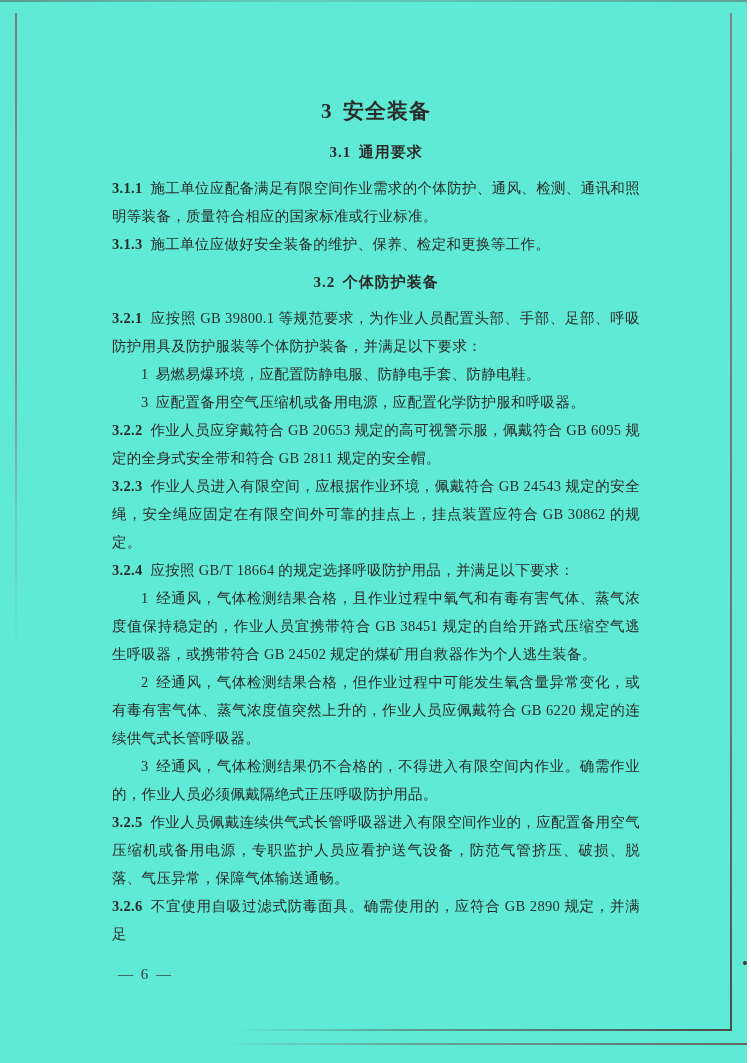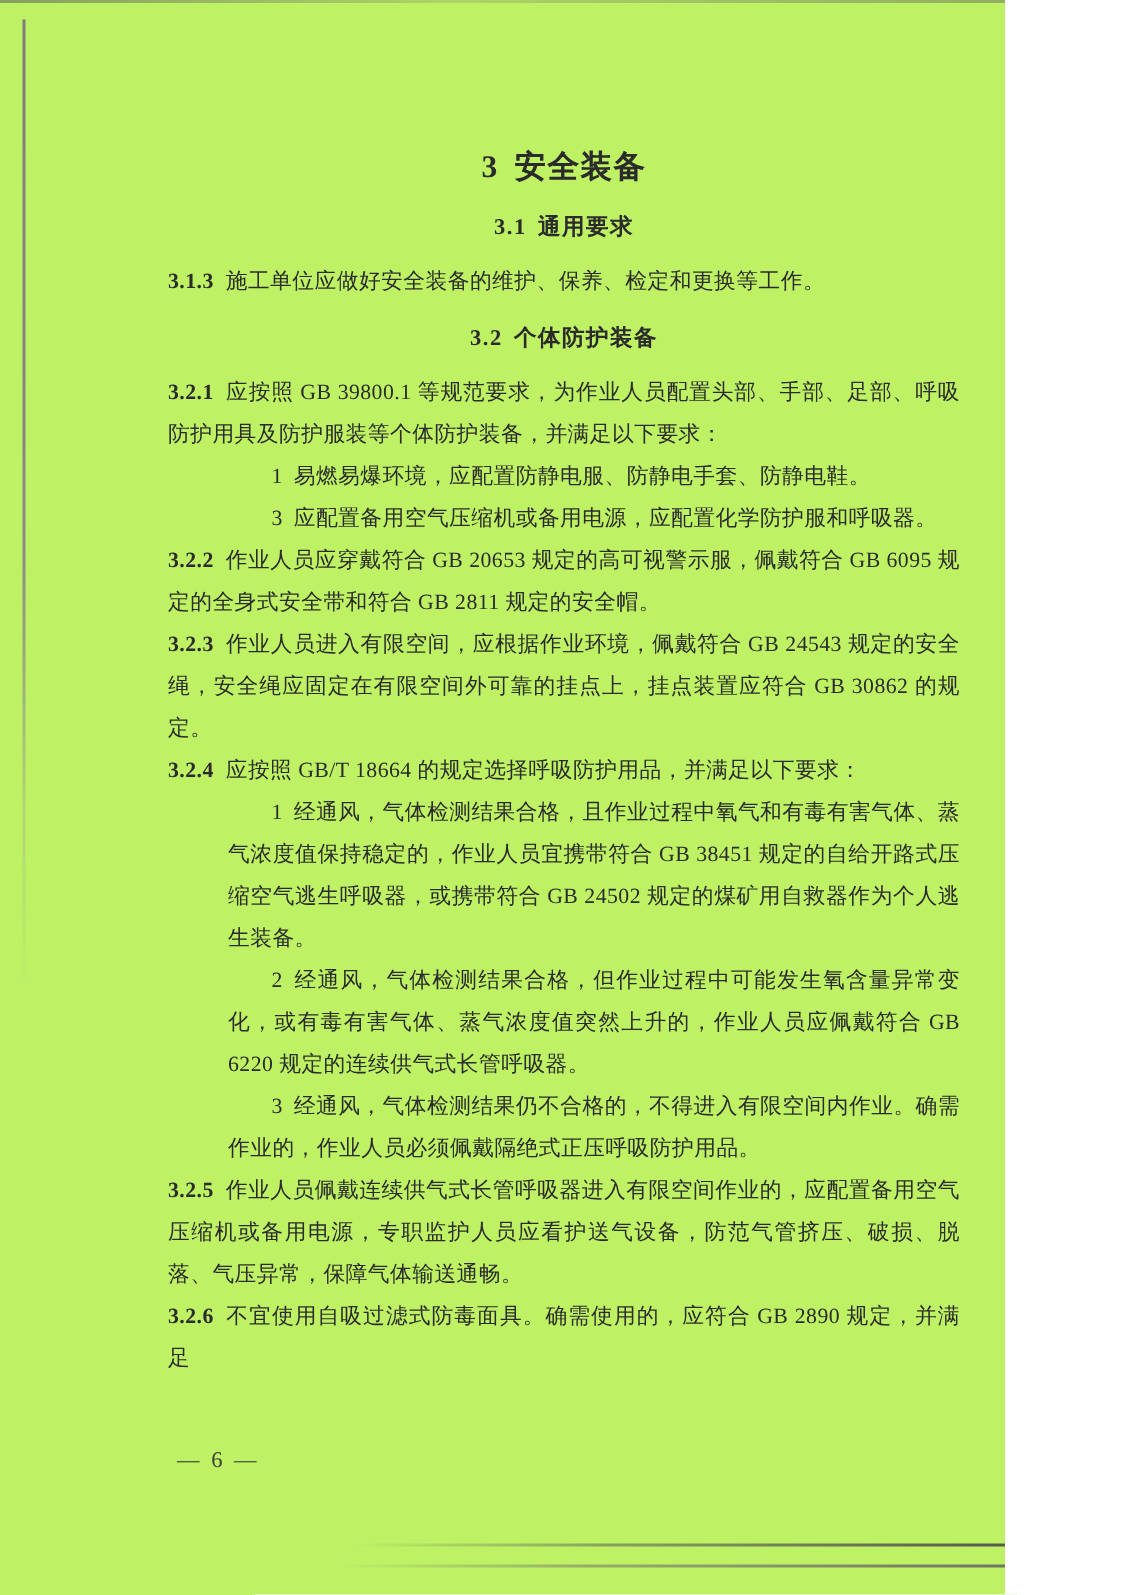--- a/index.html
+++ b/index.html
@@ -3,23 +3,23 @@
 <meta charset="utf-8">
 <style>
   html, body {
     margin: 0;
     padding: 0;
     background: #ffffff;
     font-family: "Liberation Serif", "DejaVu Serif", serif;
   }
   .page {
     position: relative;
-    width: 670px;
+    width: 747px;
     height: 1063px;
-    background: #bef264;
+    background: #5eead4;
     overflow: hidden;
     color: #2b2b2b;
   }
   
   .edge-top {
     position: absolute;
     left: 0; top: 0;
     width: 751px; height: 2px;
     background: linear-gradient(to right, rgba(90,90,90,.55), rgba(120,120,120,.25) 40%, rgba(90,90,90,.5));
   }
@@ -77,21 +77,21 @@
     letter-spacing: 1px;
   }
   p.clause, p.subitem {
     margin: 0;
     font-size: 14.5px;
     line-height: 28px;
     text-align: justify;
     text-justify: inter-ideograph;
     letter-spacing: 0.3px;
   }
-  p.subitem { text-indent: 2em; margin-left: 40px; }
+  p.subitem { text-indent: 2em; }
   .num { font-weight: bold; margin-right: 0.55em; }
   .subitem .num { font-weight: normal; margin-right: 0.5em; }
   h1 .num, h2 .num { margin-right: 0.5em; }
   .page-number {
     position: absolute;
     left: 118px; top: 966px;
     font-size: 15px;
     letter-spacing: 2px;
     color: #3a3a3a;
   }
@@ -107,20 +107,21 @@
   <div class="bottom-line-1"></div>
   <div class="bottom-line-2"></div>
   <div class="artifact-dot"></div>
 
   <div class="content">
 
     <h1 class="chapter"><span class="num">3</span><span>安全装备</span></h1>
 
     <h2 class="section"><span class="num">3.1</span><span>通用要求</span></h2>
 
+    <p class="clause"><span class="num">3.1.1</span><span>施工单位应配备满足有限空间作业需求的个体防护、通风、检测、通讯和照明等装备，质量符合相应的国家标准或行业标准。</span></p>
 
 
     <p class="clause"><span class="num">3.1.3</span><span>施工单位应做好安全装备的维护、保养、检定和更换等工作。</span></p>
 
     <h2 class="section"><span class="num">3.2</span><span>个体防护装备</span></h2>
 
     <p class="clause"><span class="num">3.2.1</span><span>应按照 GB 39800.1 等规范要求，为作业人员配置头部、手部、足部、呼吸防护用具及防护服装等个体防护装备，并满足以下要求：</span></p>
 
     <p class="subitem"><span class="num">1</span><span>易燃易爆环境，应配置防静电服、防静电手套、防静电鞋。</span></p>
 

